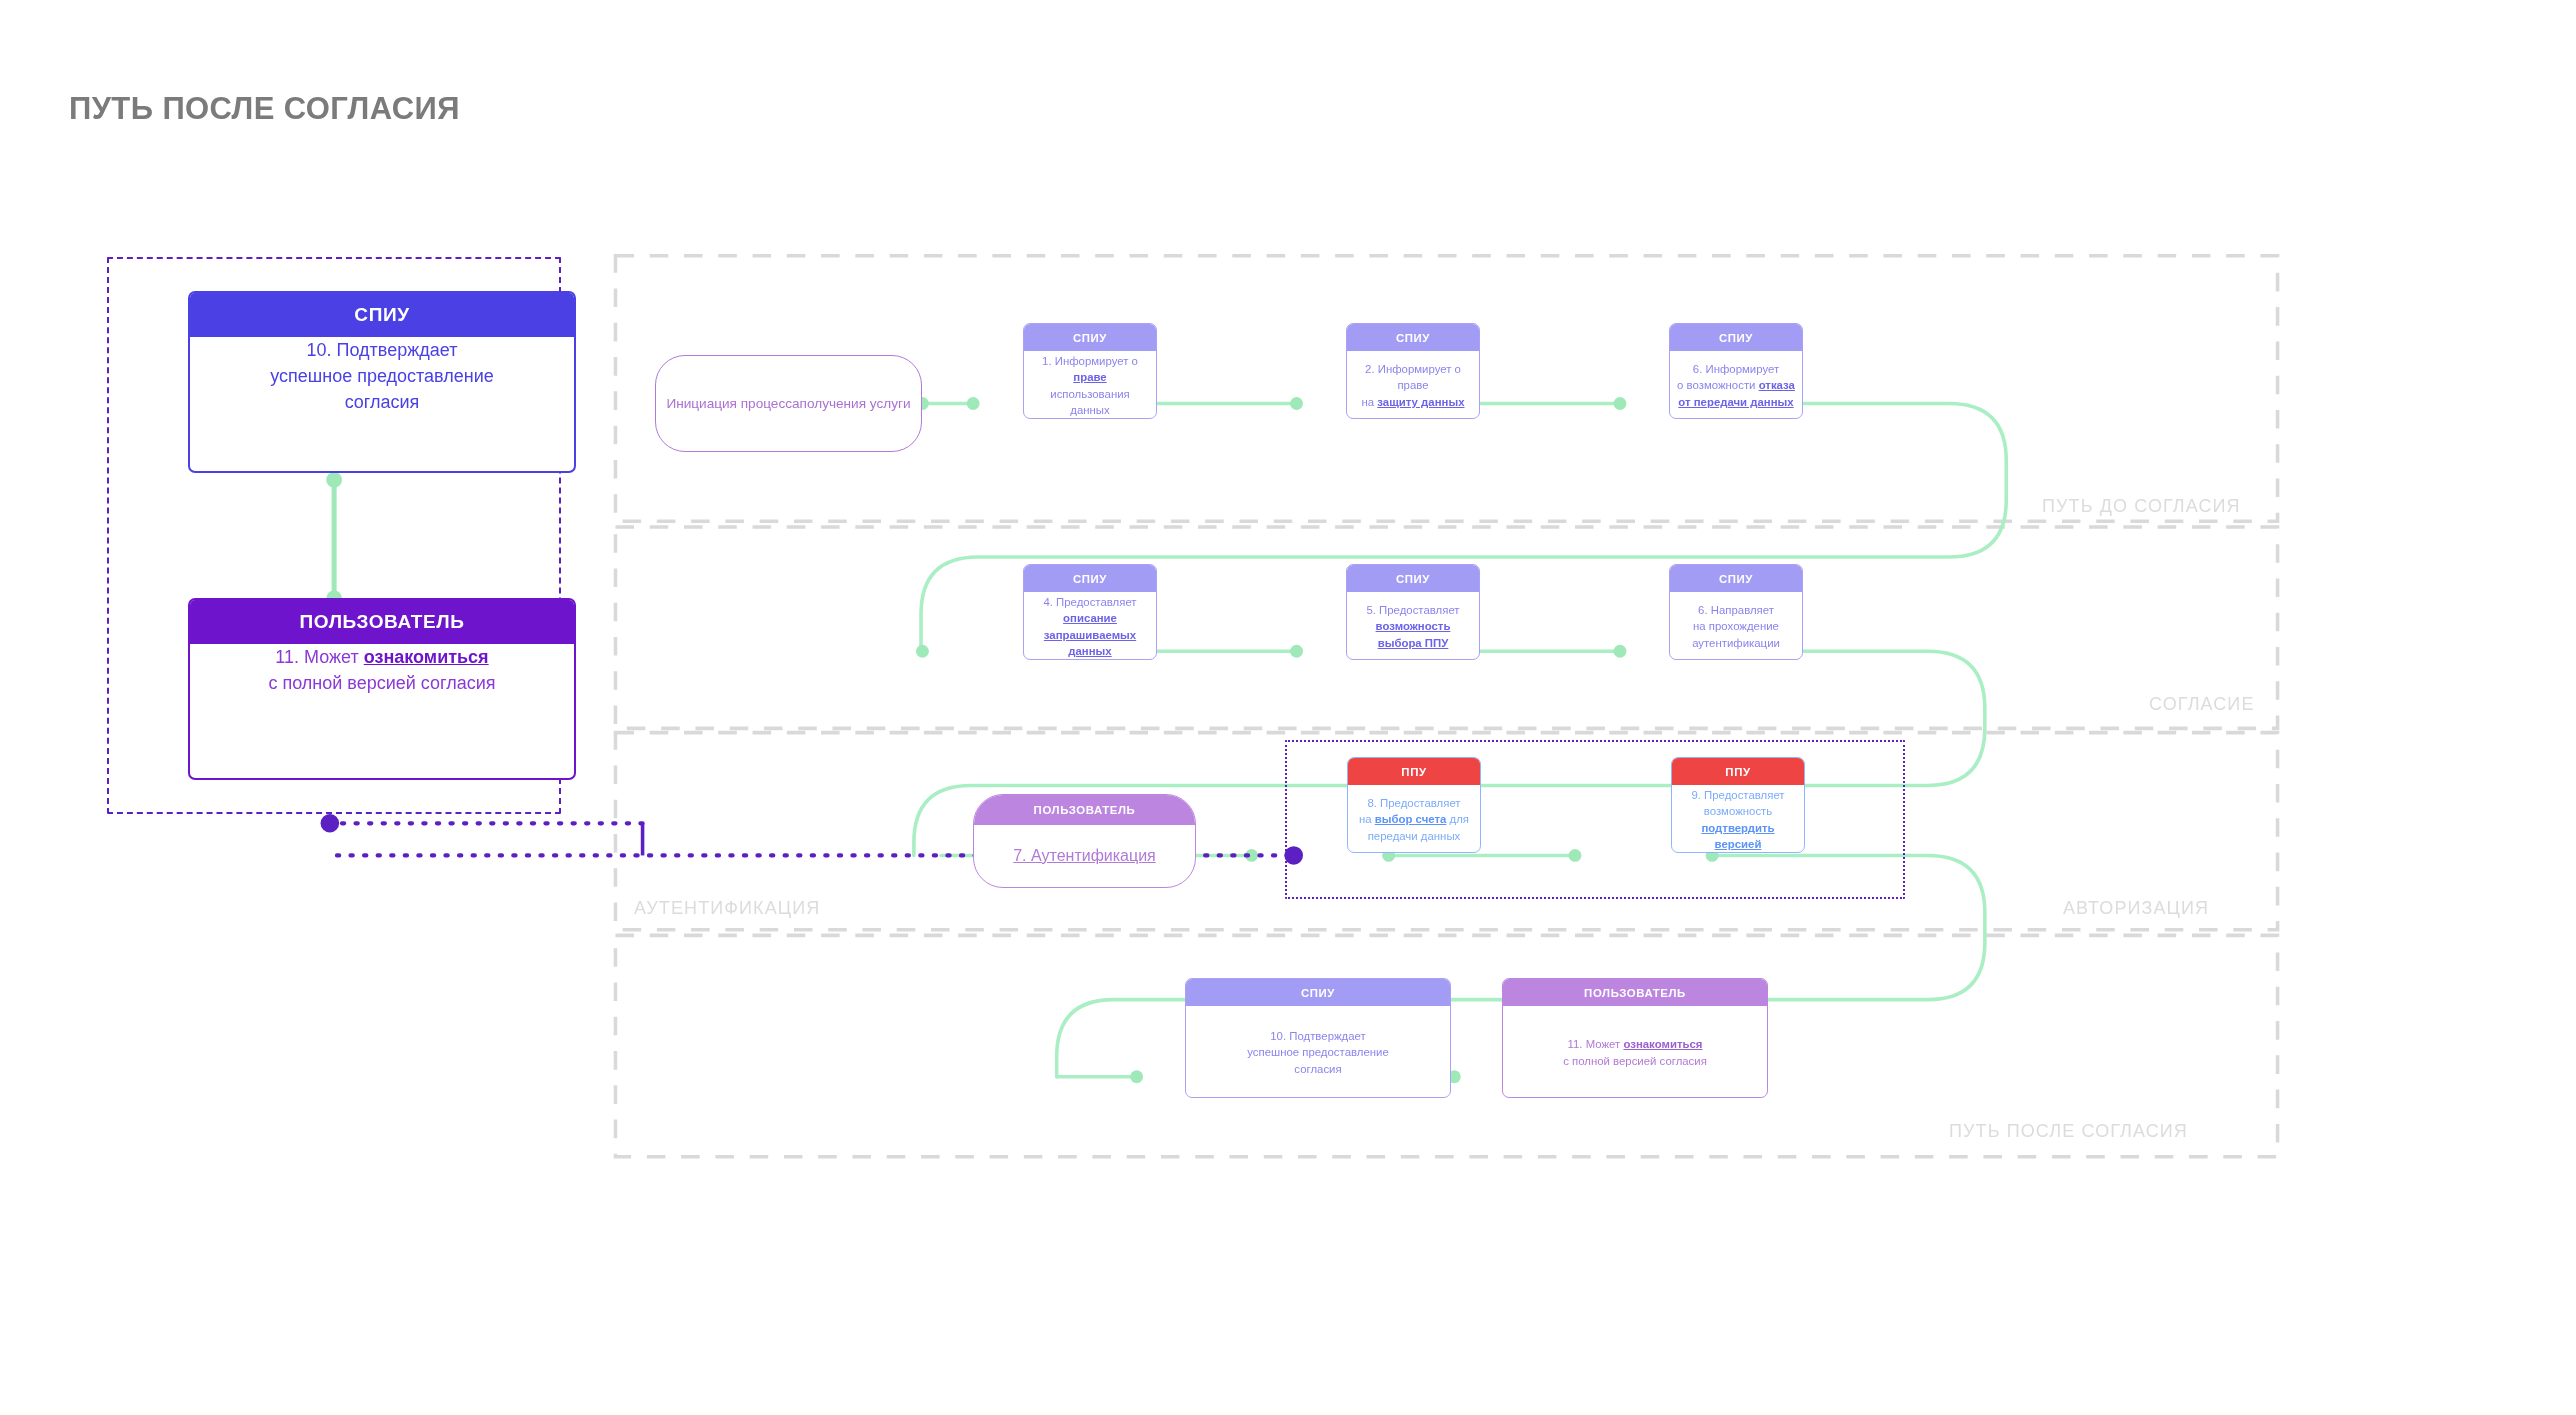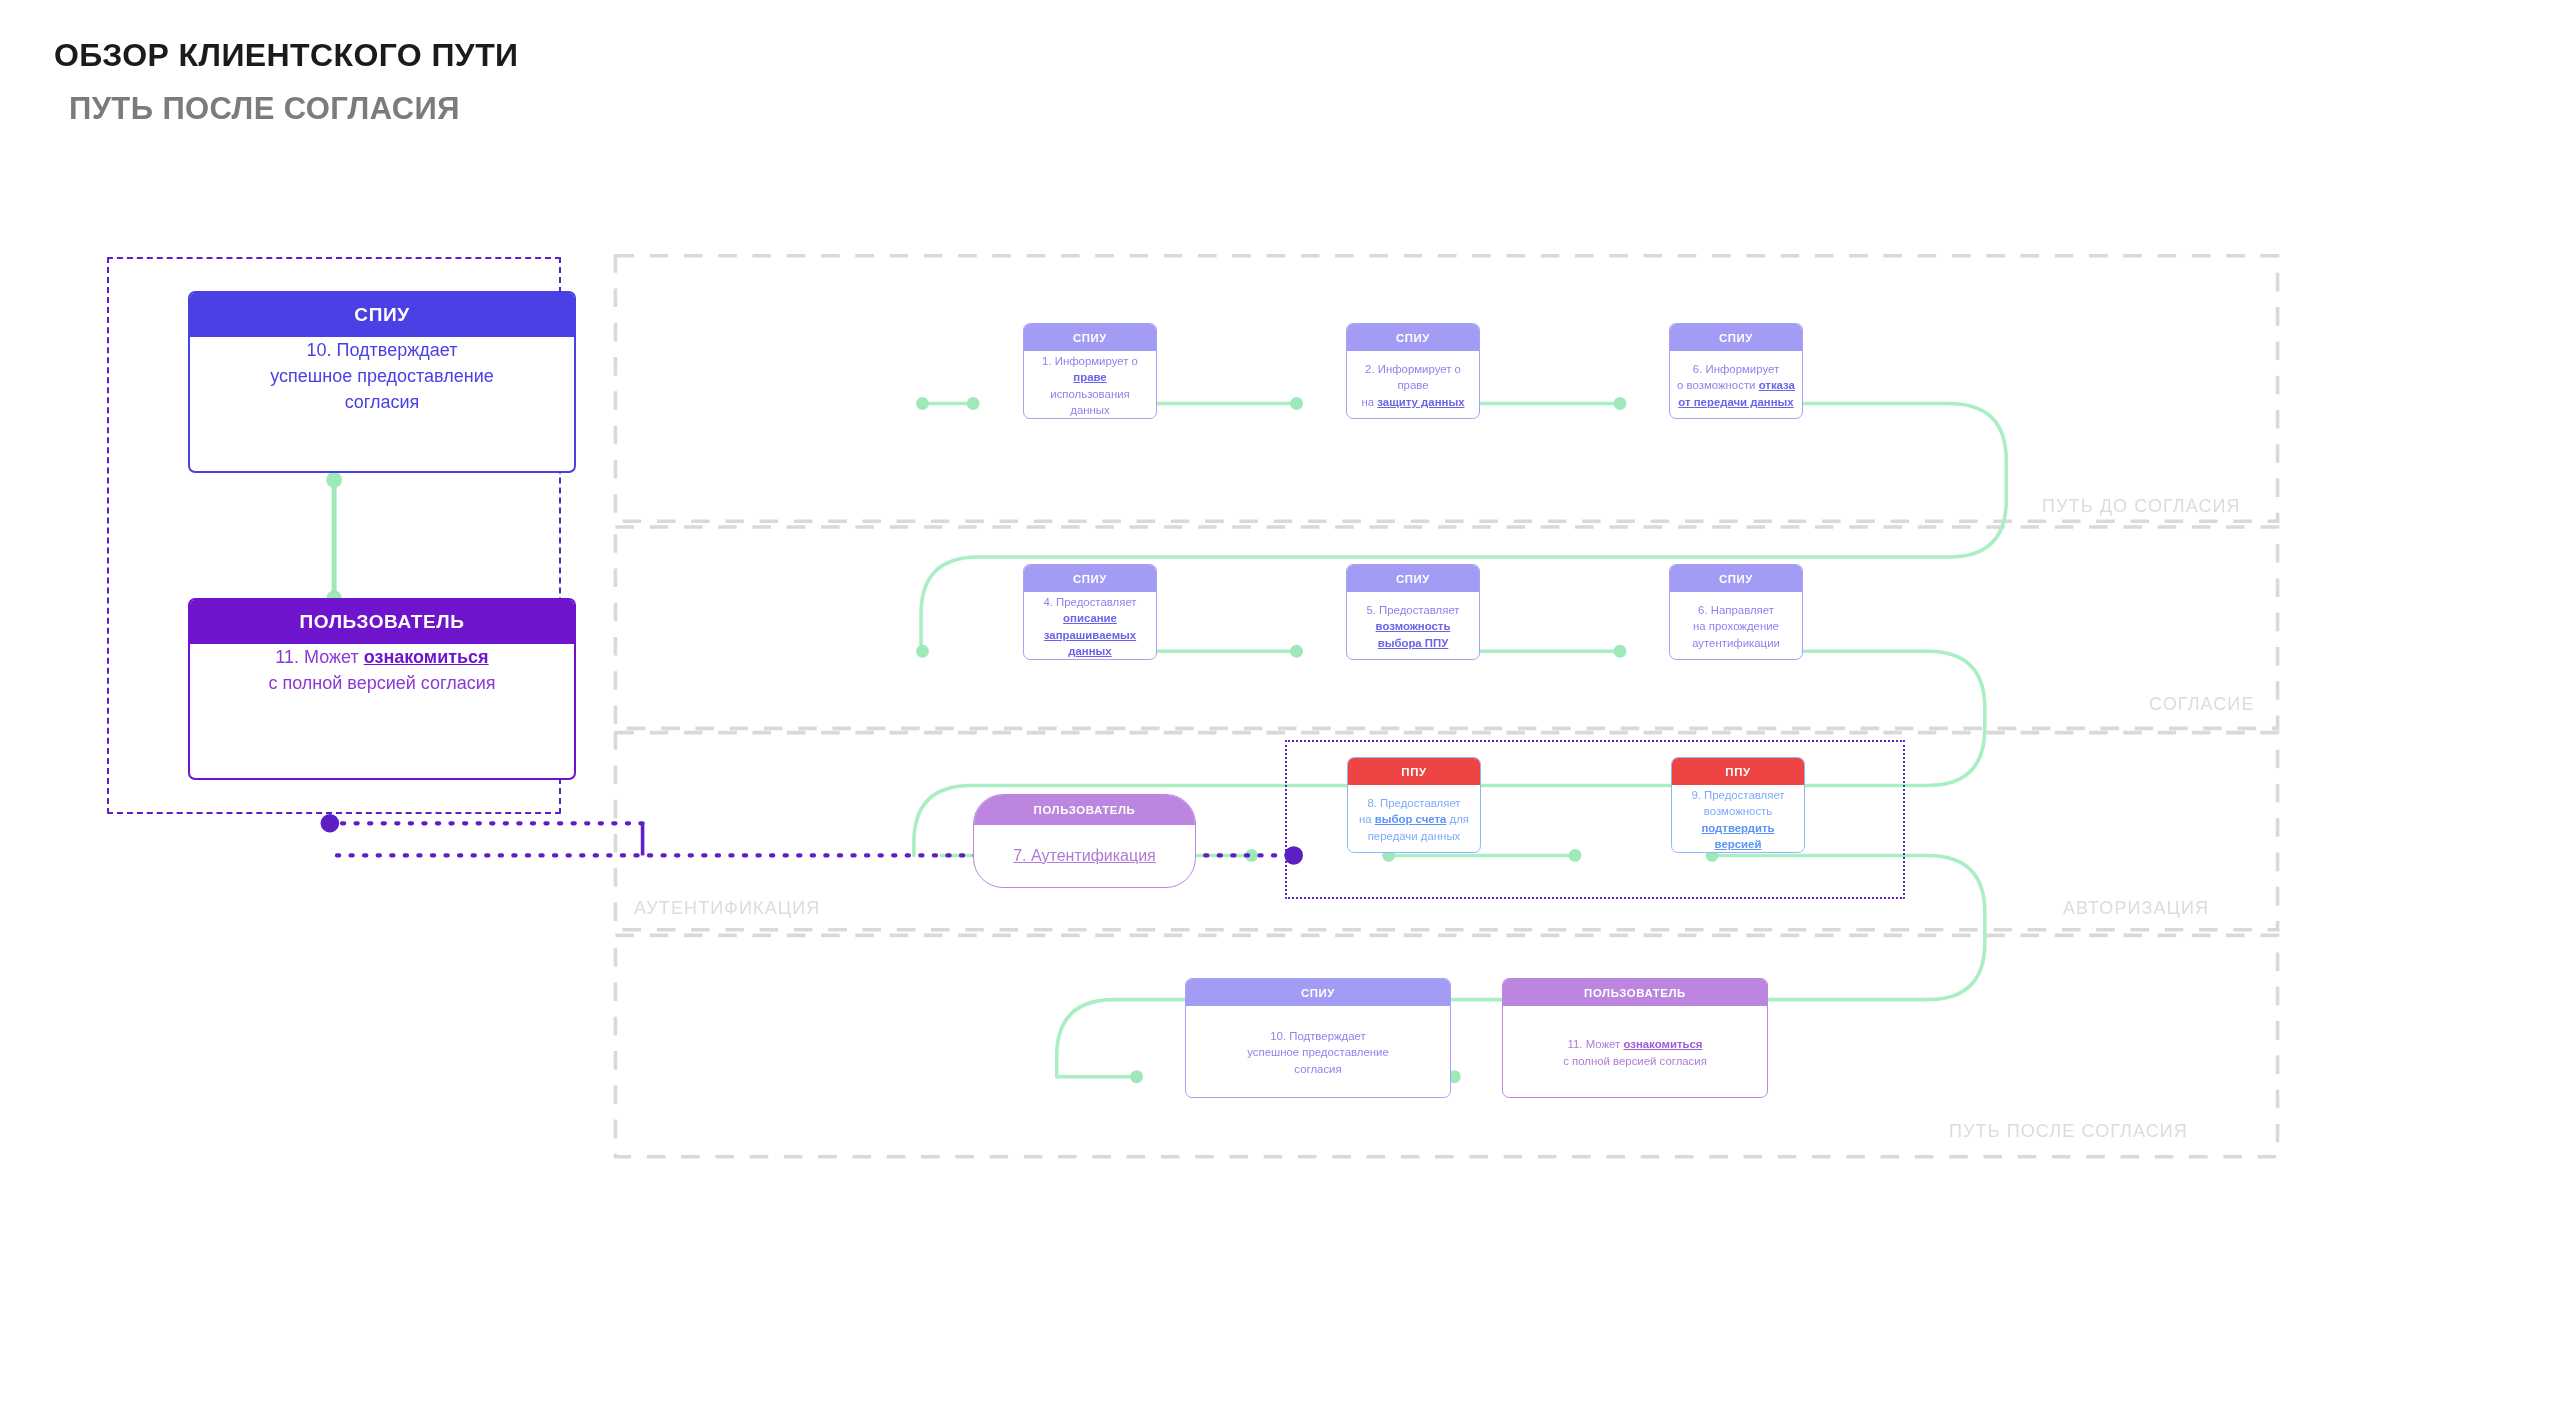--- a/index.html
+++ b/index.html
@@ -113,21 +113,20 @@
   
   .ppu-dash {
     position: absolute; border: 2.9px dotted #5b1fc4; border-radius: 1.4px;
   }
 </style>
 </head>
 <body>
 
 <div id="root">
 
-  <div class="title-main">ОБЗОР КЛИЕНТСКОГО ПУТИ</div>
   <div class="title-sub">ПУТЬ ПОСЛЕ СОГЛАСИЯ</div>
 
   <svg id="wires" viewBox="0 0 3608 1983" xmlns="http://www.w3.org/2000/svg">
 
     <g stroke="#d9d9d9" stroke-width="5" fill="none" stroke-dasharray="26 22" stroke-linecap="butt">
       <rect x="862" y="358" width="2328" height="372"></rect>
       <rect x="862" y="738" width="2328" height="282"></rect>
       <rect x="862" y="1026" width="2328" height="276"></rect>
       <rect x="862" y="1310" width="2328" height="310"></rect>
     </g>
@@ -210,20 +209,27 @@
       </div>
   </div>
 
   <div class="card big user-hl" style="left:140px; top:598px; width:388px; height:182px;">
     <div class="hdr">ПОЛЬЗОВАТЕЛЬ</div>
     <div class="bdy">
         <div><span>11. Может </span><b>ознакомиться</b><br><span>с полной версией согласия</span></div>
       </div>
   </div>
 
+  <div class="pill start" style="left:655px; top:355px; width:267px; height:97px;">
+    <div class="bdy">
+      <span>Инициация процесса</span>
+        <br>
+      <span>получения услуги</span>
+    </div>
+  </div>
 
   <div class="card flow spiu" style="left:975px; top:323px;">
     <div class="hdr">СПИУ</div>
     <div class="bdy">
         <div><span>1. Информирует о </span><b>праве</b><br><span>использования данных</span></div>
       </div>
   </div>
   <div class="card flow spiu" style="left:1298px; top:323px;">
     <div class="hdr">СПИУ</div>
     <div class="bdy">

